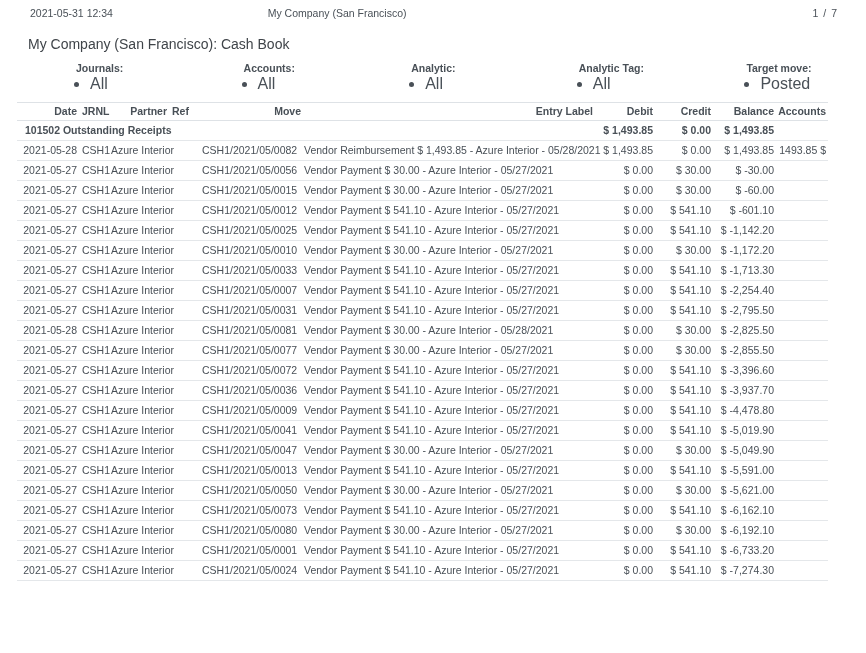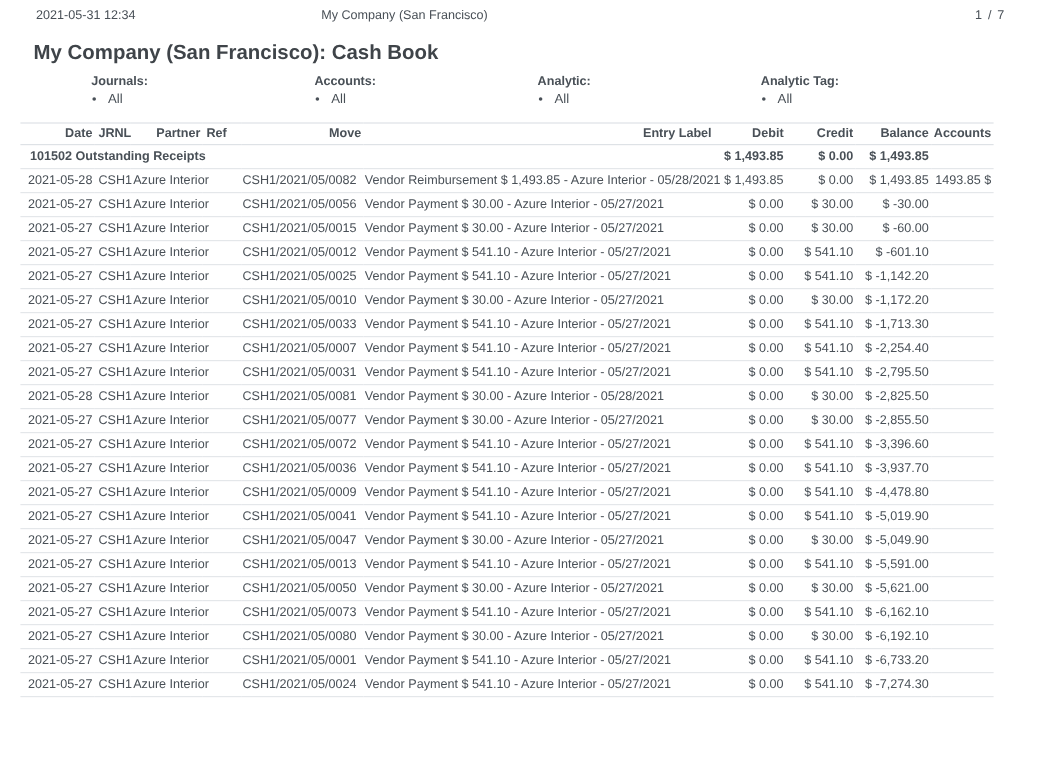--- a/index.html
+++ b/index.html
@@ -17,30 +17,30 @@
     padding:8px 28px 0 30px;
     font-size:10.5px; line-height:11px; color:#495057;
   }
   .rh-left  { flex:1; text-align:left; }
   .rh-center{ flex:1.4; text-align:left; }
   .rh-right { flex:1; text-align:right; letter-spacing:1px; }
 
   
   .report-title {
     margin:15px 0 0 28px;
-    font-size:17px; line-height:20px;
-    font-weight:700; color:#3f4449;
+    font-size:14px; line-height:20px;
+    font-weight:400; color:#3f4449;
   }
 
   
   .filters { display:flex; margin:8px 0 0 28px; font-size:10.5px; line-height:13px; }
   .filter { width:138px;margin-left:48px; }
   .filter-label { font-weight:bold; }
   .filter ul { margin:2px 0 0 0; padding:0 0 0 14px; }
-  .filter li { list-style:disc outside; font-size:11px; }
+  .filter li { list-style:disc outside; font-size:16px; }
 
   
   table.ledger {
     border-collapse:collapse; table-layout:fixed;
     margin:12px 0 0 17px; width:811px;
     font-size:10.5px; line-height:11px; color:#495057;
   }
   table.ledger th {
     font-weight:bold; padding:3px 2px;
     border-top:1px solid #dee2e6; border-bottom:1px solid #dee2e6;
@@ -88,20 +88,26 @@
     <div class="filter">
       <div class="filter-label">Analytic:</div>
       <ul>
           <li>All</li>
         </ul>
     </div>
     <div class="filter">
       <div class="filter-label">Analytic Tag:</div>
       <ul>
           <li>All</li>
+        </ul>
+    </div>
+    <div class="filter">
+      <div class="filter-label">Target move:</div>
+      <ul>
+          <li>Posted</li>
         </ul>
     </div>
   </div>
 
   <table class="ledger">
     <colgroup>
       <col style="width:62px">
         <col style="width:30px">
         <col style="width:60px">
         <col style="width:32px">

